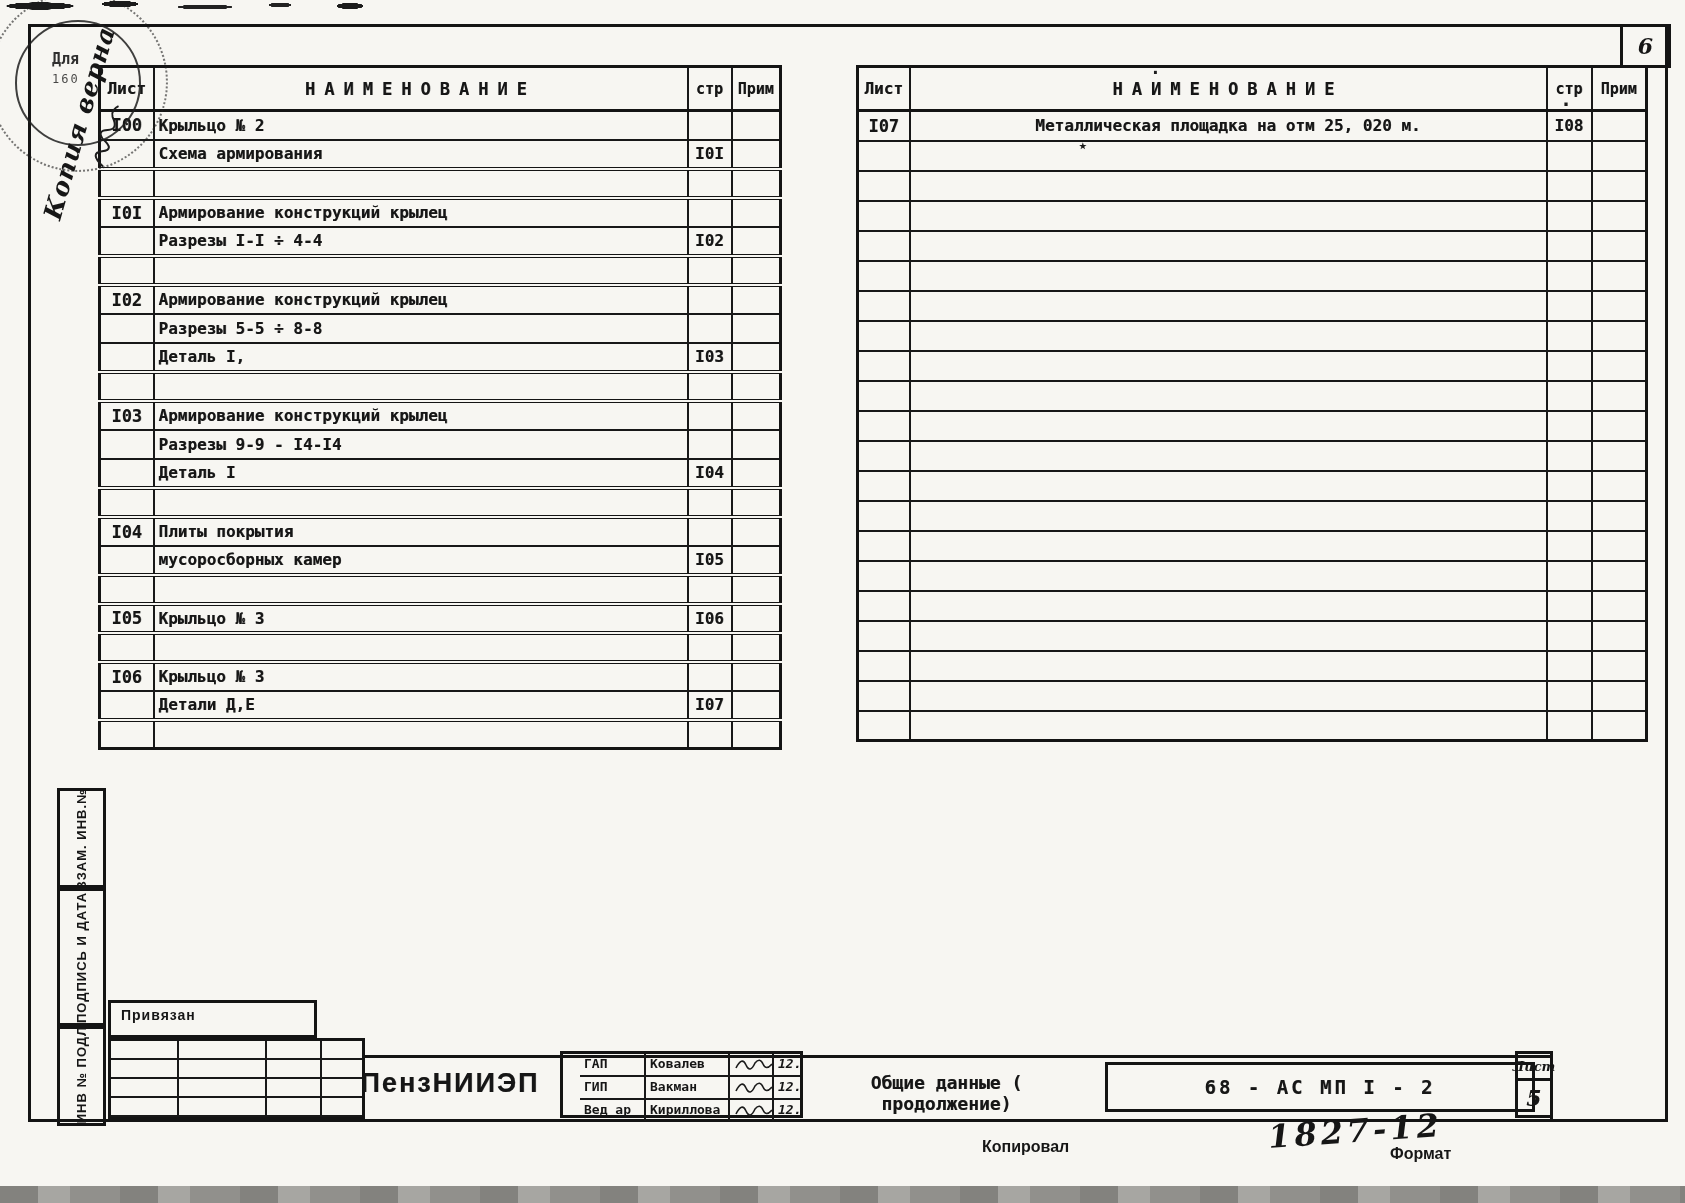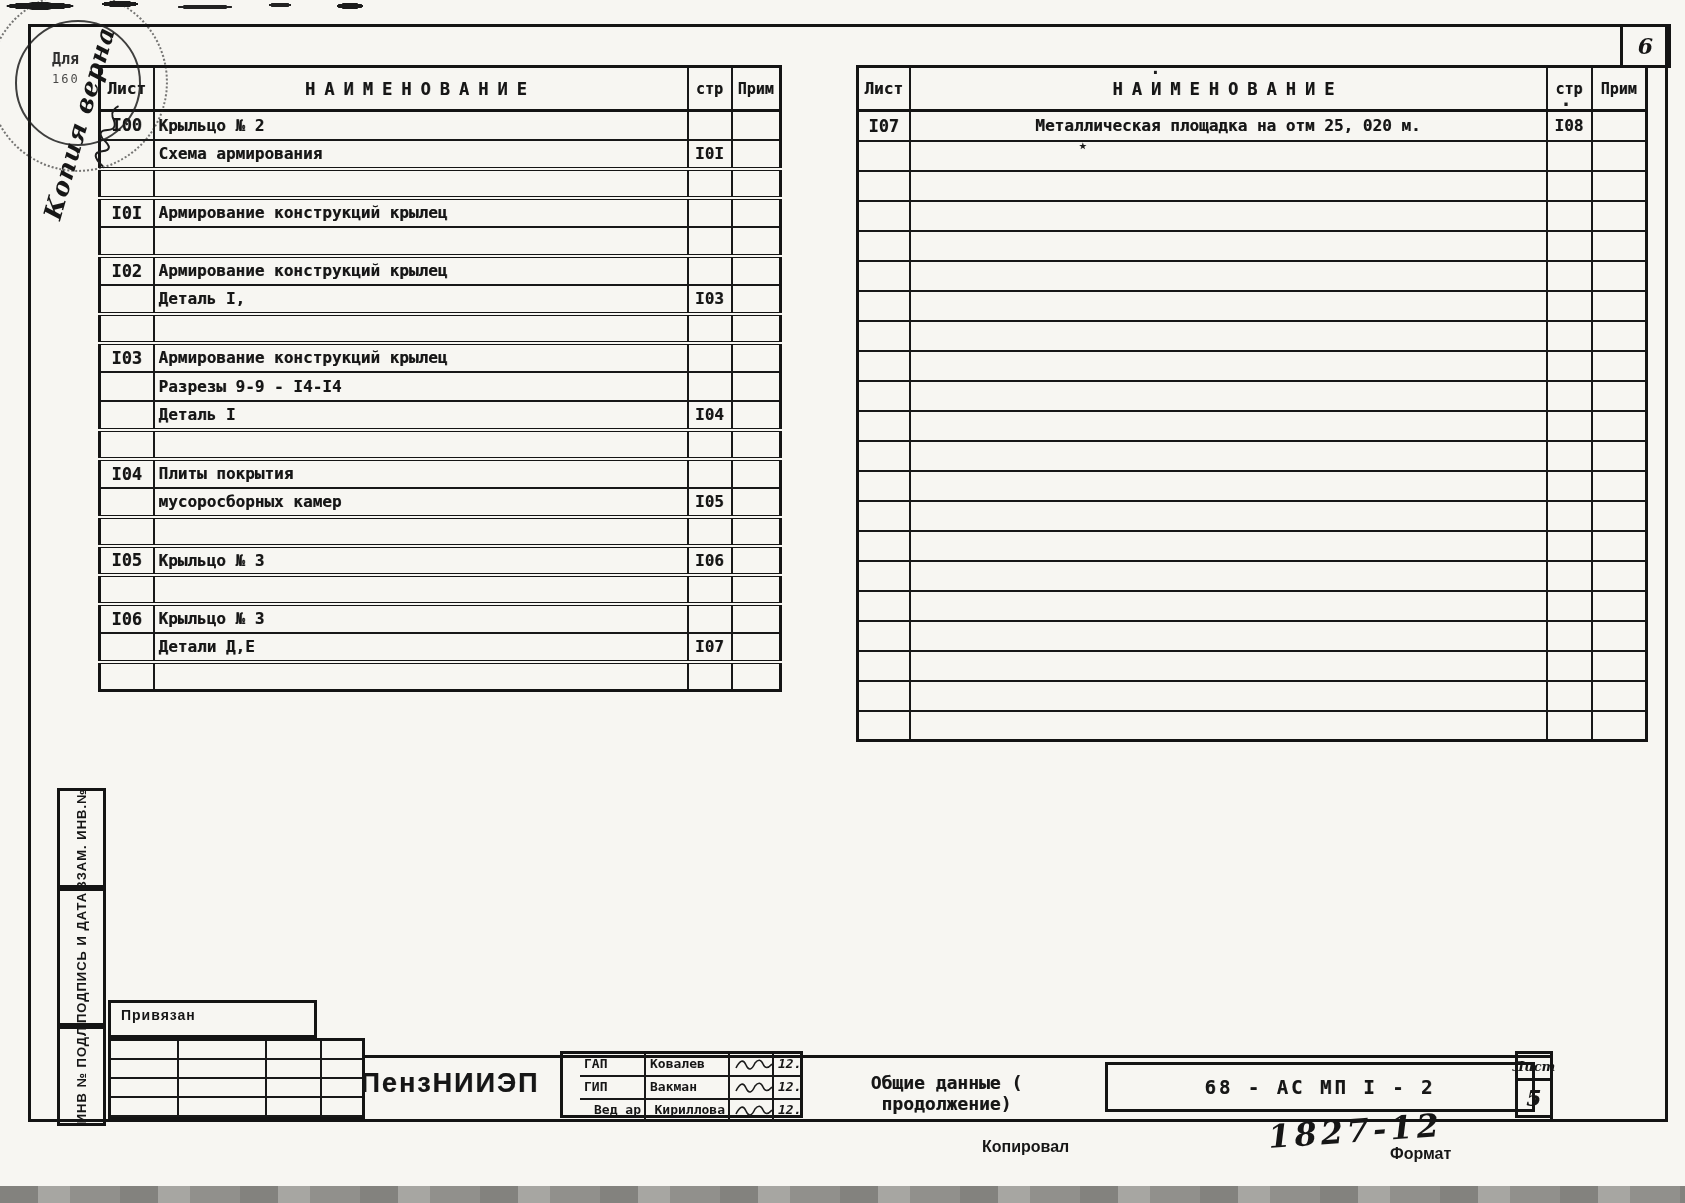--- a/index.html
+++ b/index.html
@@ -50,21 +50,21 @@
   .privgrid div{border-right:2px solid #181818;border-bottom:2px solid #181818;}
   .privgrid div:nth-child(4n){border-right:none;}
 
   
   .tbar{position:absolute;left:365px;top:1055px;width:1188px;height:65px;border-top:3px solid #141414;border-right:3px solid #141414;box-sizing:border-box;}
   .org{position:absolute;left:350px;top:1068px;width:200px;text-align:center;
        font-family:"Liberation Sans",sans-serif;font-weight:bold;font-size:27px;letter-spacing:2px;}
   .sigtab{position:absolute;left:560px;top:1051px;width:243px;height:67px;border:3px solid #141414;
           box-sizing:border-box;display:grid;grid-template-rows:repeat(3,1fr);padding-left:17px;}
   .sigrow{display:grid;grid-template-columns:66px 84px 44px auto;border-bottom:2px solid #181818;}
-  .sigrow:last-child{border-bottom:none;text-align:right;}
+  .sigrow:last-child{border-bottom:none;}
   .sigrow span{border-right:2px solid #181818;font-size:13px;font-weight:bold;overflow:hidden;
                white-space:nowrap;padding:2px 3px 0 4px;font-family:"DejaVu Sans Mono",monospace;}
   .sigrow span:last-child{border-right:none;}
   .sig-script{font-family:"DejaVu Serif",serif;font-style:italic;font-weight:bold;font-size:13px;}
   .ttitle{position:absolute;left:809px;top:1072px;width:275px;text-align:center;
           font-weight:bold;font-size:18px;font-family:"DejaVu Sans Mono",monospace;}
   .docbox{position:absolute;left:1085px;top:1062px;width:430px;height:50px;border:3px solid #141414;
           box-sizing:border-box;display:flex;align-items:center;justify-content:center;
           font-weight:bold;font-size:19px;letter-spacing:3px;font-family:"DejaVu Sans Mono",monospace;margin-left:20px;}
   .listbox{position:absolute;left:1515px;top:1051px;width:38px;height:67px;border:3px solid #141414;box-sizing:border-box;}
@@ -149,27 +149,39 @@
           <td class="c-note"></td>
         </tr>
         <tr>
           <td class="c-sheet">I0I</td>
           <td class="c-name">Армирование конструкций крылец</td>
           <td class="c-page"></td>
           <td class="c-note"></td>
         </tr>
         <tr class="thick">
           <td class="c-sheet"></td>
+          <td class="c-name">Разрезы I-I ÷ 4-4</td>
+          <td class="c-page">I02</td>
+          <td class="c-note"></td>
+        </tr>
+        <tr class="thick">
+          <td class="c-sheet"></td>
           <td class="c-name"></td>
           <td class="c-page"></td>
           <td class="c-note"></td>
         </tr>
         <tr>
           <td class="c-sheet">I02</td>
           <td class="c-name">Армирование конструкций крылец</td>
+          <td class="c-page"></td>
+          <td class="c-note"></td>
+        </tr>
+        <tr>
+          <td class="c-sheet"></td>
+          <td class="c-name">Разрезы 5-5 ÷ 8-8</td>
           <td class="c-page"></td>
           <td class="c-note"></td>
         </tr>
         <tr class="thick">
           <td class="c-sheet"></td>
           <td class="c-name">Деталь I,</td>
           <td class="c-page">I03</td>
           <td class="c-note"></td>
         </tr>
         <tr class="thick">

